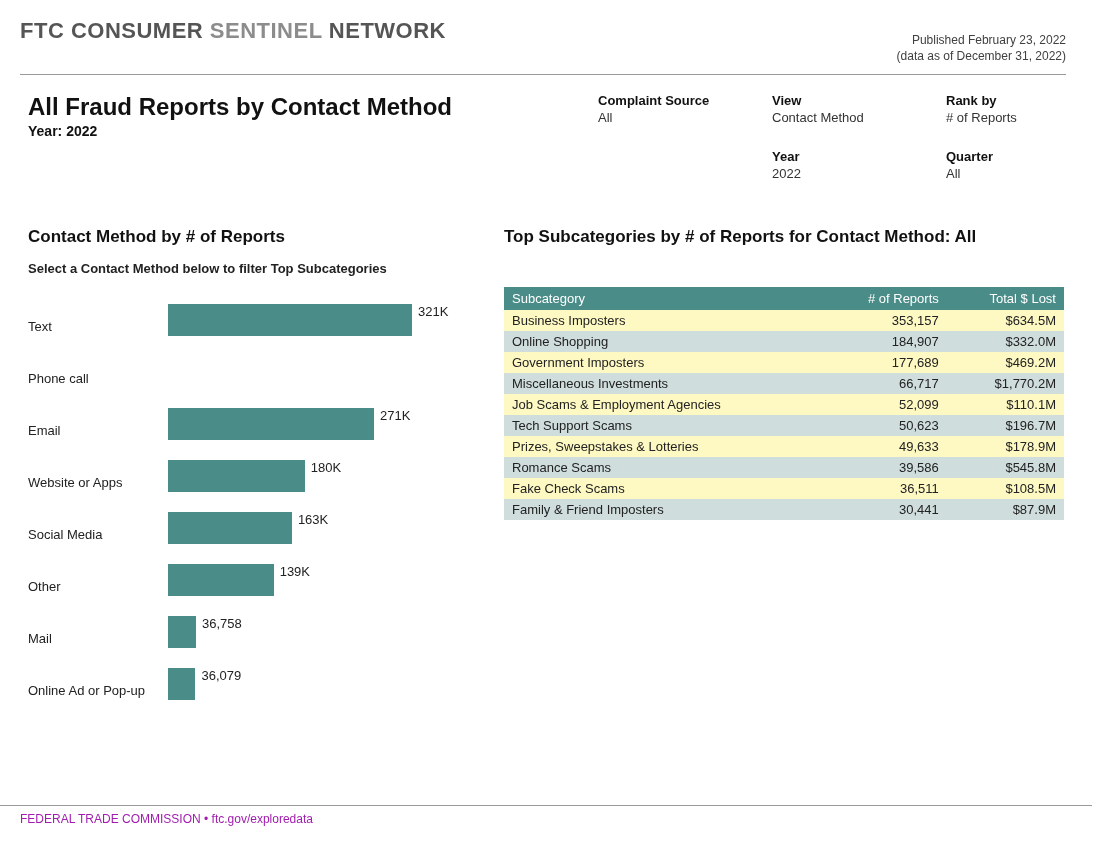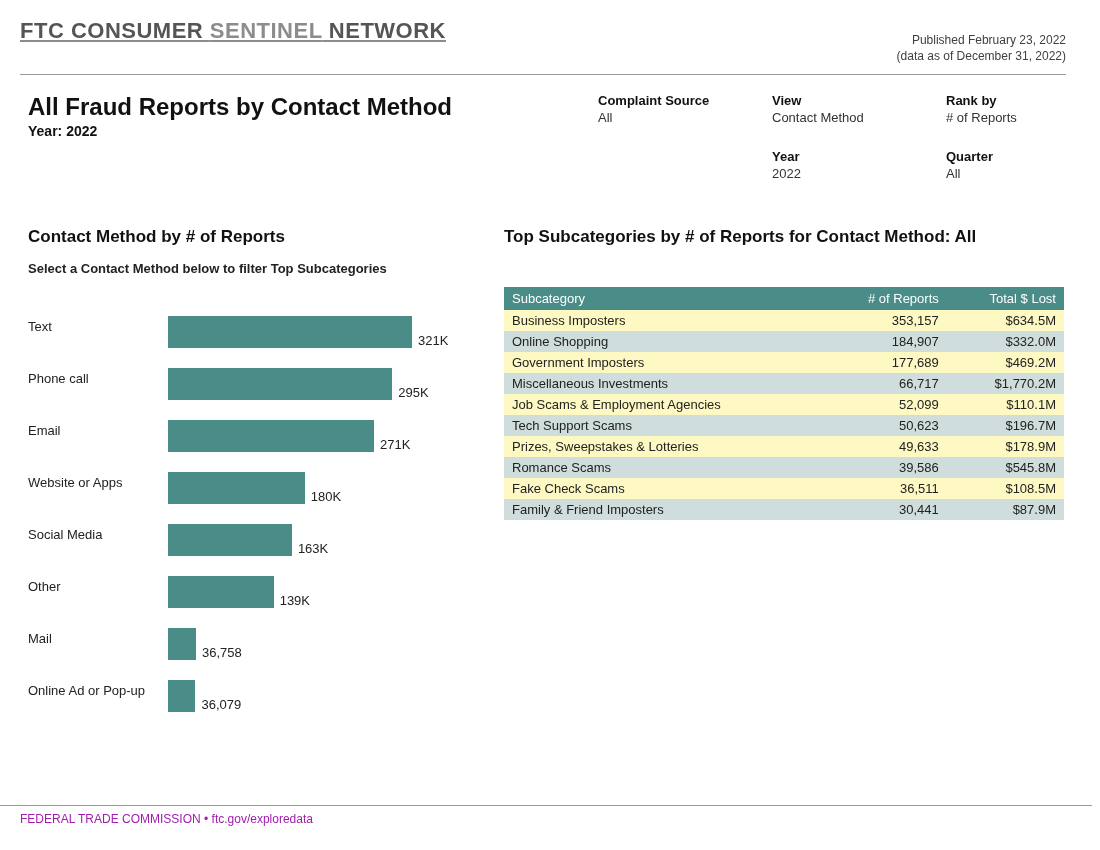--- a/index.html
+++ b/index.html
@@ -21,21 +21,20 @@
     justify-content: space-between;
     align-items: flex-start;
     border-bottom: 1px solid #9a9a9a;
     padding-bottom: 10px;
   }
   .brand {
     font-size: 22px;
     font-weight: 700;
     letter-spacing: 0.5px;
     color: #8c8c8c;
-    text-decoration: underline;
   }
   .brand .dark { color: #555; }
   .pub {
     text-align: right;
     font-size: 12px;
     color: #404040;
     line-height: 1.35;
     padding-top: 2px;
     margin-top: 12px;
   }
@@ -98,21 +97,21 @@
     width: 140px;
     font-size: 13px;
     color: #222;
     padding-right: 8px;
   }
   .barrow .track {
     position: relative;
     width: 300px;
     height: 44px;
     display: flex;
-    align-items: flex-end;
+    align-items: flex-start;
   }
   .barrow .bar {
     height: 32px;
     background: #4a8c87;
   }
   .barrow .val {
     font-size: 13px;
     color: #222;
     margin-left: 6px;
     white-space: nowrap;
@@ -201,24 +200,20 @@
       <div class="barlist" id="barlist">
           <div class="barrow">
             <div class="cat">Text</div>
             <div class="track">
               <div class="bar" style="width: 244px; background: rgb(74, 140, 135);"></div>
               <div class="val">321K</div>
             </div>
           </div>
           <div class="barrow">
             <div class="cat">Phone call</div>
-            <div class="track">
-              <div class="bar" style="width: 224.237px; background: rgb(74, 140, 135);"></div>
-              <div class="val">295K</div>
-            </div>
           </div>
           <div class="barrow">
             <div class="cat">Email</div>
             <div class="track">
               <div class="bar" style="width: 205.994px; background: rgb(74, 140, 135);"></div>
               <div class="val">271K</div>
             </div>
           </div>
           <div class="barrow">
             <div class="cat">Website or Apps</div>

